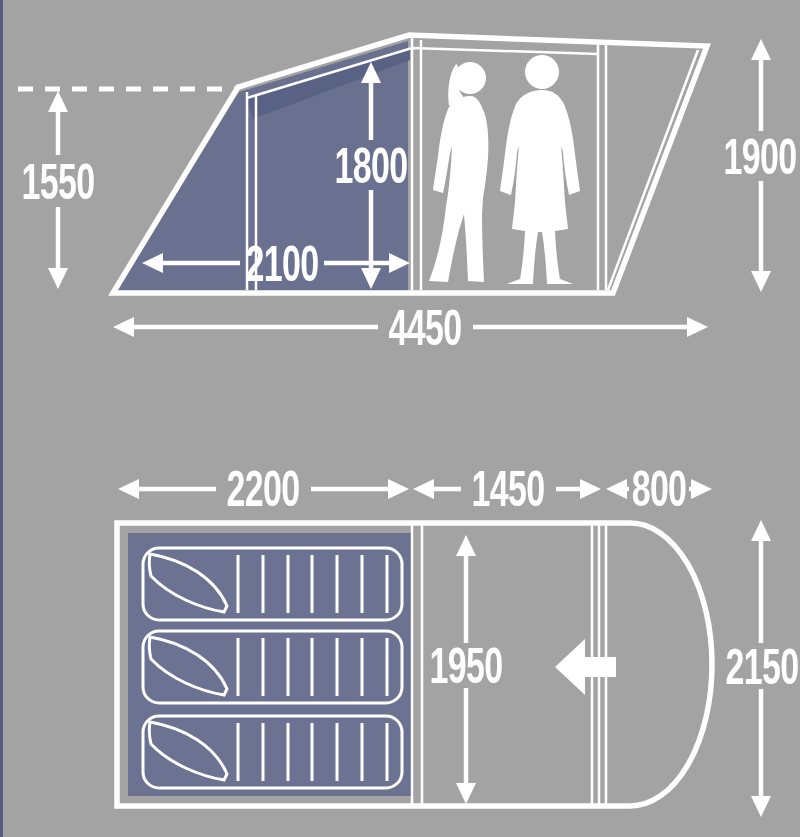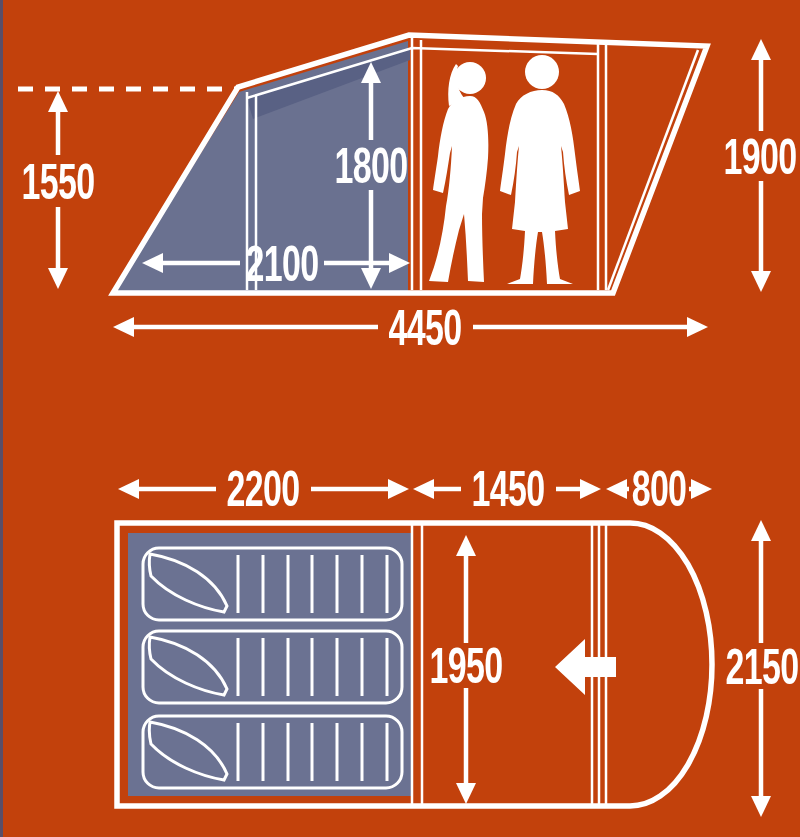--- a/index.html
+++ b/index.html
@@ -1,16 +1,16 @@
 <!DOCTYPE html>
 <html><head>
 <meta charset="utf-8">
 <style>
   html,body{margin:0;padding:0;background:#333f66;}
-  .canvas{position:relative;width:800px;height:837px;background:#c2410c;overflow:hidden;
+  .canvas{position:relative;width:800px;height:837px;background:#a3a3a3;overflow:hidden;
           font-family:"Liberation Sans",sans-serif;}
   .canvas svg{position:absolute;left:0;top:0;}
   .outline{stroke:#fff;stroke-width:5.5;fill:none;stroke-linejoin:miter;}
   .thin{stroke:#fff;stroke-width:2.5;fill:none;}
   .dimline{stroke:#fff;stroke-width:4.5;fill:none;}
   .dash{stroke:#fff;stroke-width:5;fill:none;stroke-dasharray:15 12;}
   .head{fill:#fff;stroke:none;}
   .sil{fill:#fff;stroke:none;}
   .bag{stroke:#fff;stroke-width:3;fill:none;}
   .dim{font-family:"Liberation Sans",sans-serif;font-weight:700;font-size:50px;fill:#fff;letter-spacing:-1px;}

